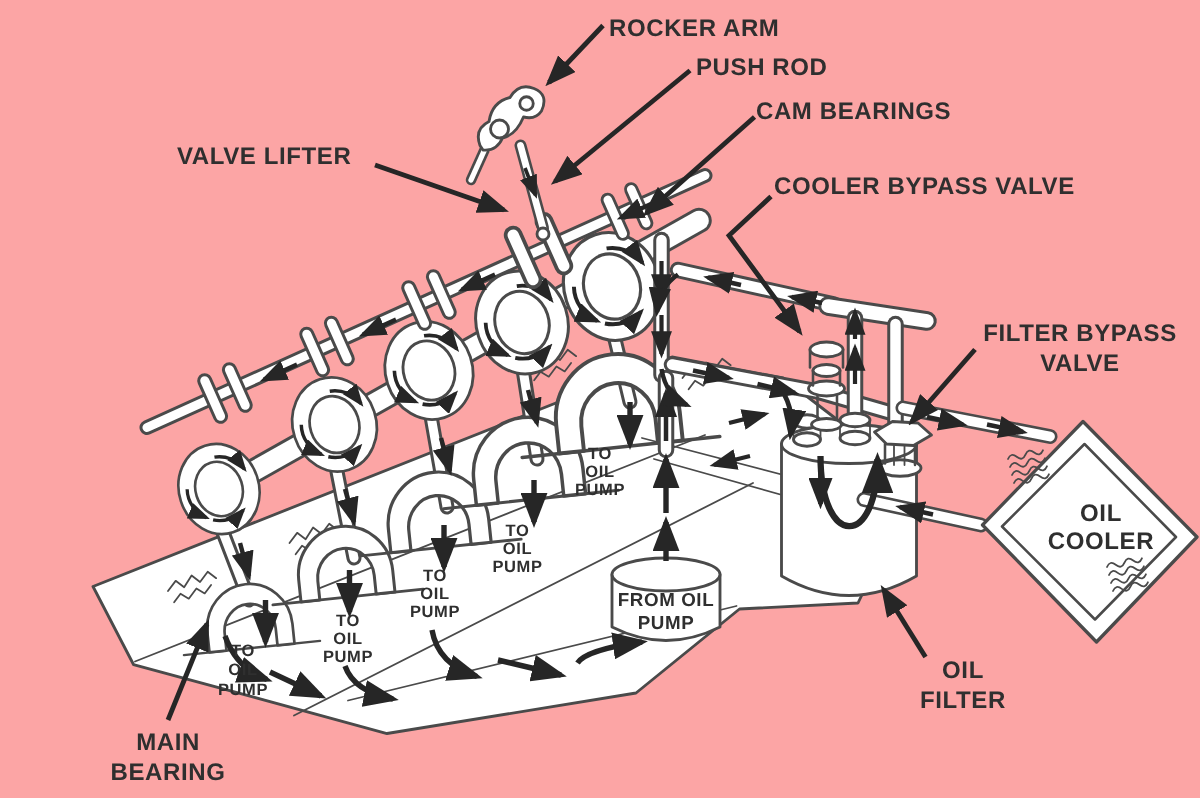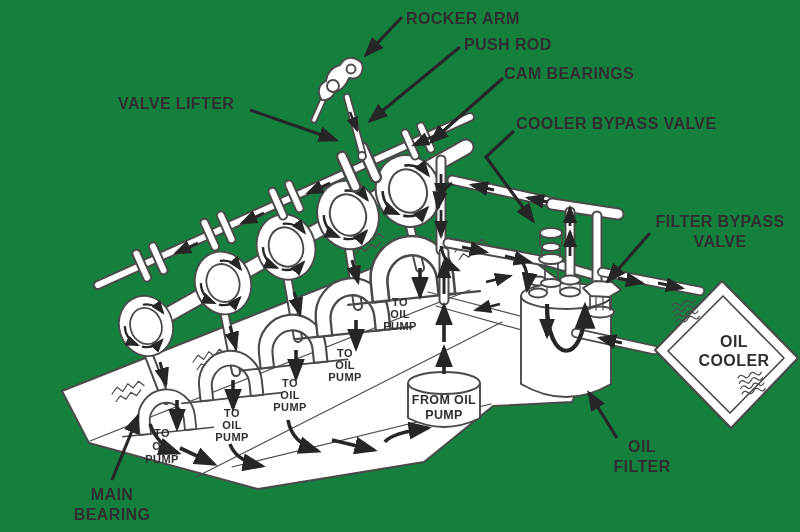--- a/index.html
+++ b/index.html
@@ -1,16 +1,16 @@
 <!DOCTYPE html>
 <html><head>
 <meta charset="utf-8">
 <style>
   html,body{margin:0;padding:0;background:#ffffff;width:800px;height:532px;overflow:hidden}
-  .stage{position:relative;width:800px;height:532px;background:#15803d}
+  .stage{position:relative;width:800px;height:532px;background:#fca5a5}
   svg{display:block}
   .ln{fill:none;stroke:#4a4a4a;stroke-width:1.7;stroke-linecap:round;stroke-linejoin:round}
   .thin{stroke-width:1.2}
   .fill2{fill:#ffffff;stroke:#4a4a4a;stroke-width:1.9;stroke-linejoin:round}
   .tubeO{fill:none;stroke:#4a4a4a;stroke-linecap:round}
   .tubeI{fill:none;stroke:#ffffff;stroke-linecap:round}
   .arr{fill:none;stroke:#262626;stroke-linecap:butt;marker-end:url(#ah)}
   .a24{stroke-width:2.4}.a28{stroke-width:2.8}.a3{stroke-width:3}.a32{stroke-width:3.2}
   .a36{stroke-width:3.6}.a42{stroke-width:4.2}
   .lbl{font-family:"Liberation Sans","DejaVu Sans",sans-serif;font-weight:bold;fill:#2f2f2f;letter-spacing:.4px}

